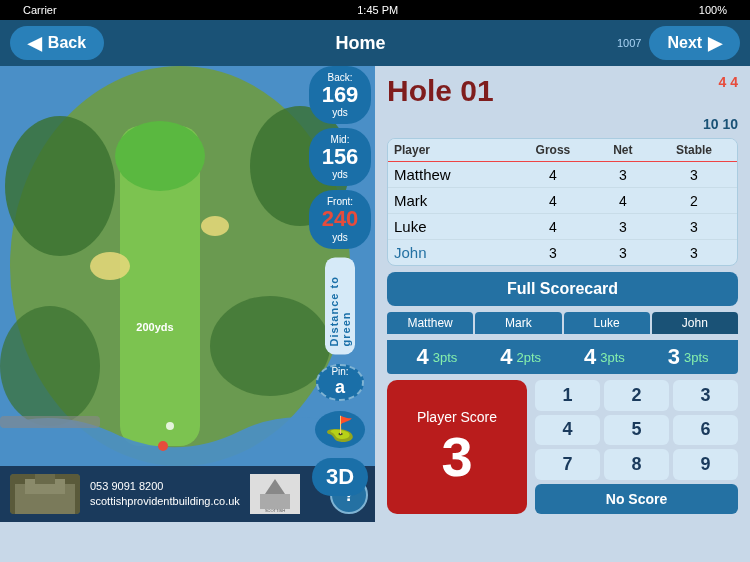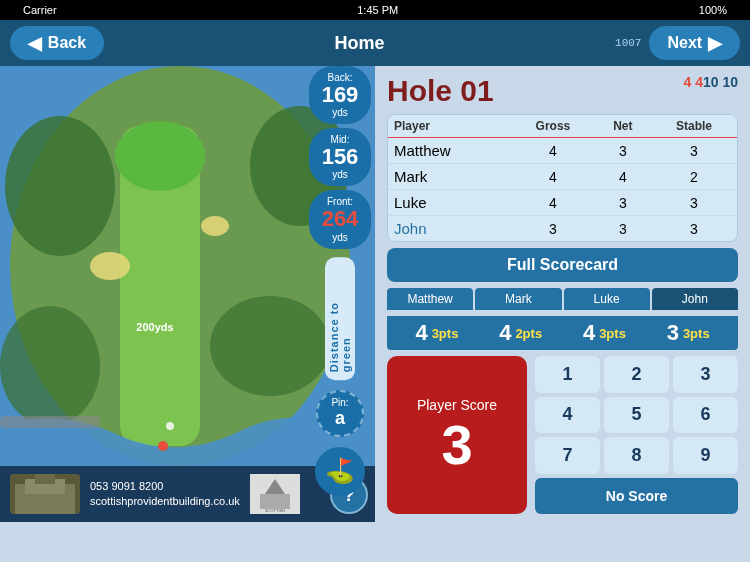--- a/index.html
+++ b/index.html
@@ -62,21 +62,20 @@
       color: #fff;
       font-size: 18px;
       font-weight: bold;
     }
     #nav-next-info {
       display: flex;
       flex-direction: column;
       align-items: flex-end;
       color: #fff;
       font-size: 11px;
-      font-family: Liberation Mono, monospace;
     }
 
     
     #main {
       position: absolute;
       top: 66px;
       left: 0;
       width: 750px;
       height: 456px;
       display: flex;
@@ -212,24 +211,25 @@
       justify-content: space-between;
       align-items: flex-start;
     }
     #hole-title {
       font-size: 30px;
       font-weight: bold;
       color: #7f1d1d;
     }
     #hole-scores-top {
       display: flex;
-      flex-direction: row;
+      flex-direction: column;
       align-items: flex-end;
       font-size: 14px;
       font-weight: bold;
+      gap: 26px;
     }
     .score-red { color: #e74c3c; }
     .score-blue { color: #1a5276; }
 
     
     #players-table {
       background: #d5e8f5;
       border-radius: 8px;
       overflow: hidden;
       border: 1px solid #aacce0;
@@ -304,23 +304,23 @@
       align-items: center;
       justify-content: center;
       gap: 4px;
     }
     .score-main {
       color: #fff;
       font-size: 22px;
       font-weight: bold;
     }
     .score-pts {
-      color: #fde047;
+      color: #86efac;
       font-size: 13px;
-      font-weight: bold;
+      font-weight: normal;
     }
 
     
     #bottom-area {
       display: flex;
       gap: 8px;
       flex: 1;
     }
 
     #player-score-box {
@@ -498,29 +498,30 @@
         <div class="dist-value">169</div>
         <div class="dist-unit">yds</div>
       </div>
       <div class="dist-badge">
         <div class="dist-label">Mid:</div>
         <div class="dist-value">156</div>
         <div class="dist-unit">yds</div>
       </div>
       <div class="dist-badge front">
         <div class="dist-label">Front:</div>
-        <div class="dist-value">264</div>
+        <div class="dist-value">240</div>
         <div class="dist-unit">yds</div>
       </div>
       <div class="dist-green-label">Distance to green</div>
       <div class="pin-badge">
         <div class="dist-label">Pin:</div>
         <div class="pin-letter">a</div>
       </div>
       <div class="golf-btn">⛳</div>
+      <div class="btn-3d">3D</div>
     </div>
 
     <div id="bottom-bar">
       <div class="building-thumb">
         <svg viewBox="0 0 70 40" xmlns="http://www.w3.org/2000/svg">
           <rect width="70" height="40" fill="#5a5a3a"></rect>
           <rect x="5" y="10" width="60" height="30" fill="#7a7a5a"></rect>
           <rect x="15" y="5" width="40" height="15" fill="#8a8a6a"></rect>
           <rect x="25" y="0" width="20" height="10" fill="#6a6a4a"></rect>
         </svg>

